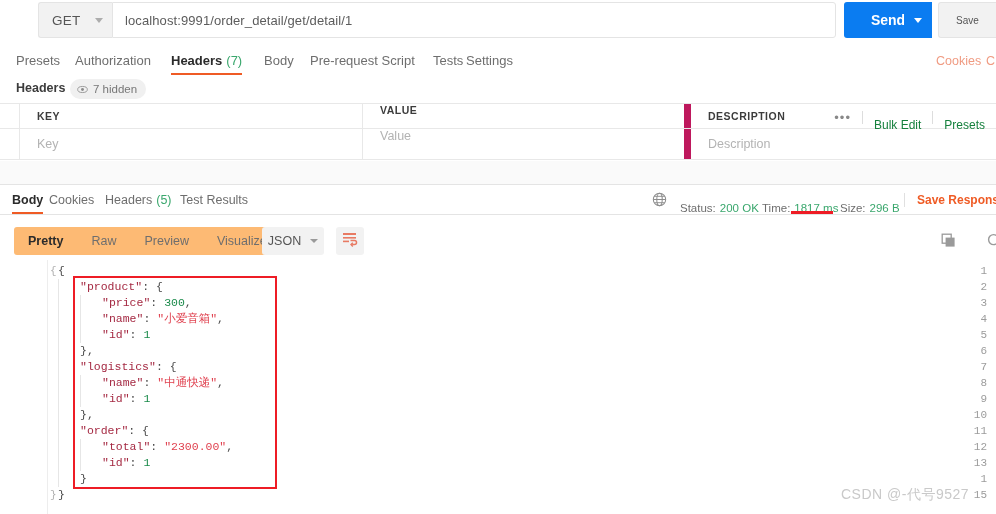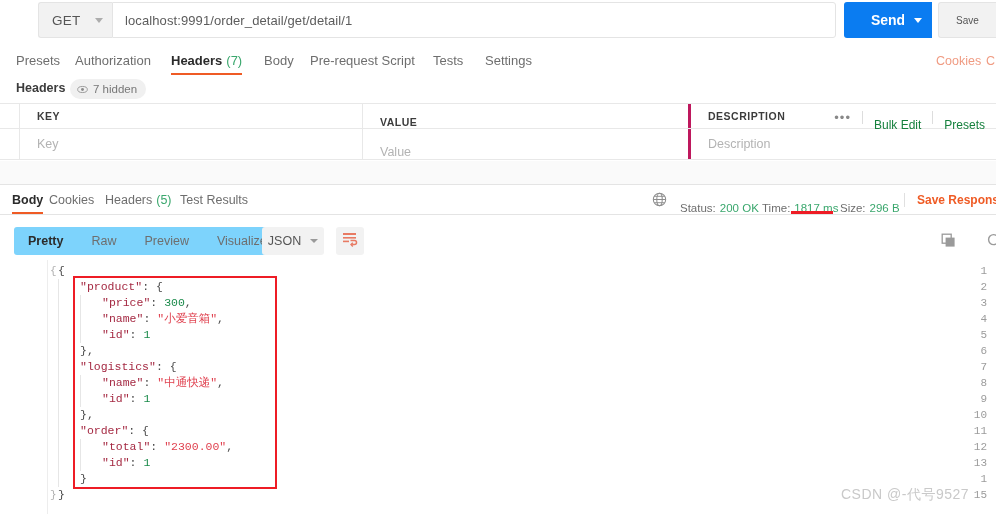--- a/index.html
+++ b/index.html
@@ -79,21 +79,21 @@
   .eye { width:11px; height:11px; position:relative; }
   .eye svg { display:block; }
 
   
   .kv { position:absolute; left:0; top:103px; width:996px; }
   .kv-row { position:relative; width:996px; display:flex; border-bottom:1px solid #e8e8e8; }
   .kv-head { height:26px; border-top:1px solid #e8e8e8; }
   .kv-body { height:31px; }
   .kv-chk { width:20px; flex:0 0 20px; border-right:1px solid #e8e8e8; }
   .kv-c1 { width:343px; flex:0 0 343px; border-right:1px solid #e8e8e8; display:flex; align-items:center; }
-  .kv-c2 { width:328px; flex:0 0 328px; border-right:3px solid #be185d; display:flex; align-items:flex-end; }
+  .kv-c2 { width:328px; flex:0 0 328px; border-right:7px solid #be185d; display:flex; align-items:flex-start; }
   .kv-c3 { flex:1 1 auto; display:flex; align-items:center; position:relative; }
   .kv-head .lbl { font-size:10.5px; font-weight:bold; color:#3c3c3c; letter-spacing:.5px; padding-left:17px; }
   .kv-body .ph { font-size:12.5px; color:#b3b3b3; padding-left:17px; }
   .kv-actions { position:absolute; right:0; top:0; height:26px; display:flex; align-items:center; gap:0; }
   .dots { font-size:13px; color:#888; letter-spacing:1px; padding:0 11px; }
   .vsep { width:1px; height:13px; background:#ddd; }
   .act-link { font-size:12px; color:#15803d; padding:0 11px; white-space:nowrap;margin-top:15px; }
 
   
   .split-gap { position:absolute; left:0; top:161px; width:996px; height:24px; background:#fafafa; border-bottom:1px solid #e4e4e4; }
@@ -110,21 +110,21 @@
   .meta .k { color:#6e6e6e; }
   .meta .v { color:#3aa76d; margin-left:4px; }
   .globe { position:absolute; left:652px; top:6px; width:15px; height:15px; }
   .meta-sep { position:absolute; width:1px; height:14px; background:#e0e0e0; }
   .save-resp { position:absolute; top:0; height:28px; display:flex; align-items:center; font-size:12px; color:#ef5b25; font-weight:bold; white-space:nowrap; }
   .hr-resp { position:absolute; left:0; top:214px; width:996px; height:1px; background:#e4e4e4; }
 
   
   .body-tools { position:absolute; left:0; top:224px; width:996px; height:34px; }
   .seg {
-    position:absolute; left:14px; top:3px; height:28px; background:#7dd3fc;
+    position:absolute; left:14px; top:3px; height:28px; background:#fdba74;
     border-radius:3px; display:flex; align-items:center;
   }
   .seg-item { font-size:12.5px; color:#6e6e6e; padding:0 14px; height:28px; display:flex; align-items:center; }
   .seg-item.active { color:#2b2b2b; font-weight:bold; }
   .fmt-sel {
     position:absolute; left:262px; top:3px; height:28px; width:62px;
     background:#f2f2f2; border-radius:3px; display:flex; align-items:center; justify-content:center; gap:9px;
   }
   .fmt-sel .t { font-size:12.5px; color:#555; }
   .fmt-caret { width:0; height:0; border-left:4px solid transparent; border-right:4px solid transparent; border-top:4.5px solid #9a9a9a; }
@@ -205,21 +205,21 @@
     </div>
     <div class="rt" style="left:264px">
       <span>Body</span>
     </div>
     <div class="rt" style="left:310px">
       <span>Pre-request Script</span>
     </div>
     <div class="rt" style="left:433px">
       <span>Tests</span>
     </div>
-    <div class="rt" style="left:485px">
+    <div class="rt" style="left:466px">
       <span>Settings</span>
     </div>
     <div class="cookies-link" style="left:936px">
       <span>Cookies</span>
     </div>
     <div class="cookies-link" style="left:986px">
       <span>C</span>
     </div>
   </div>
 

